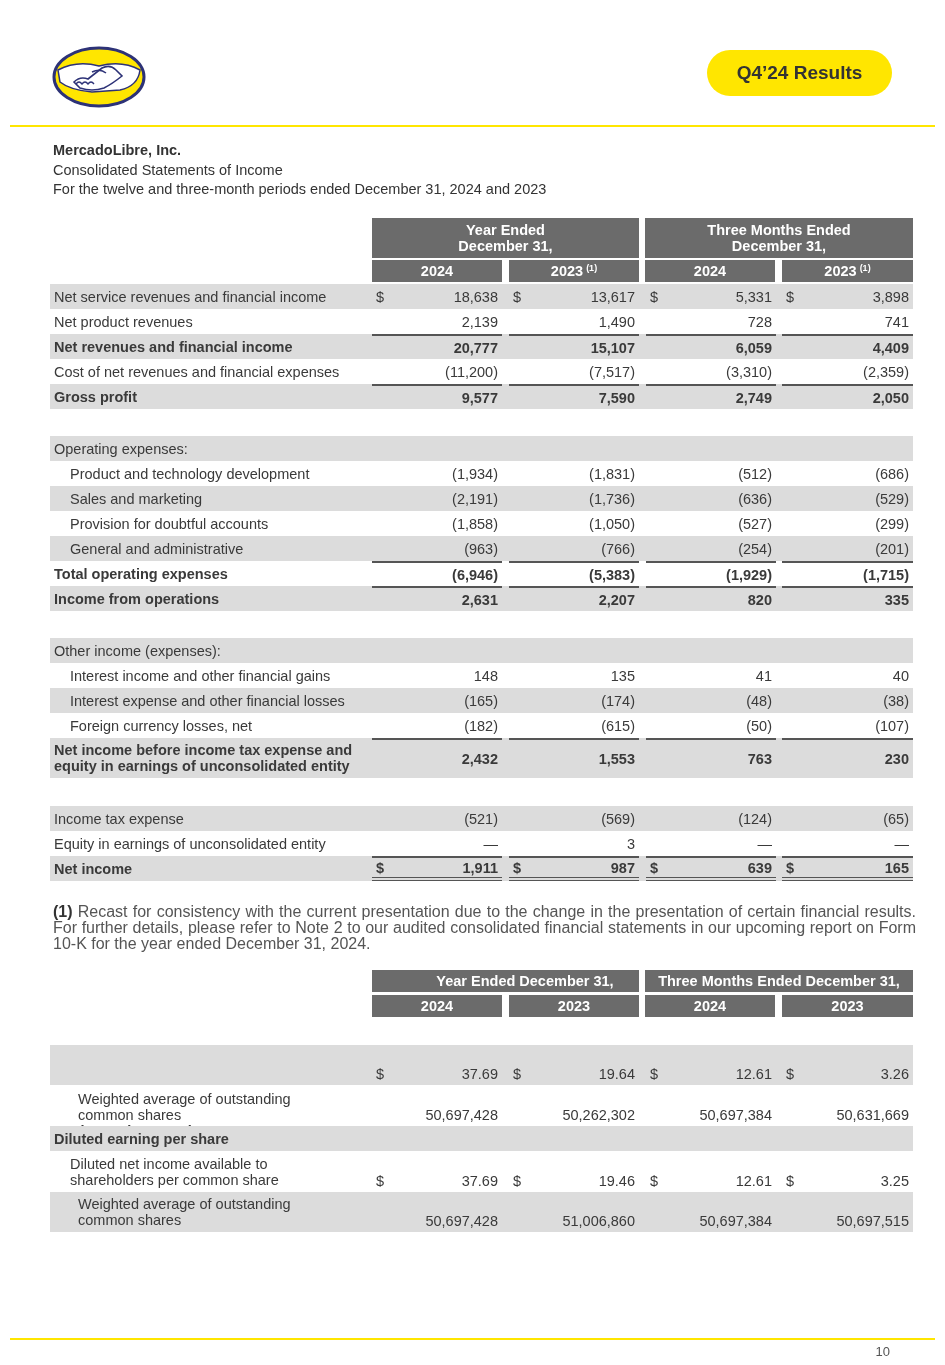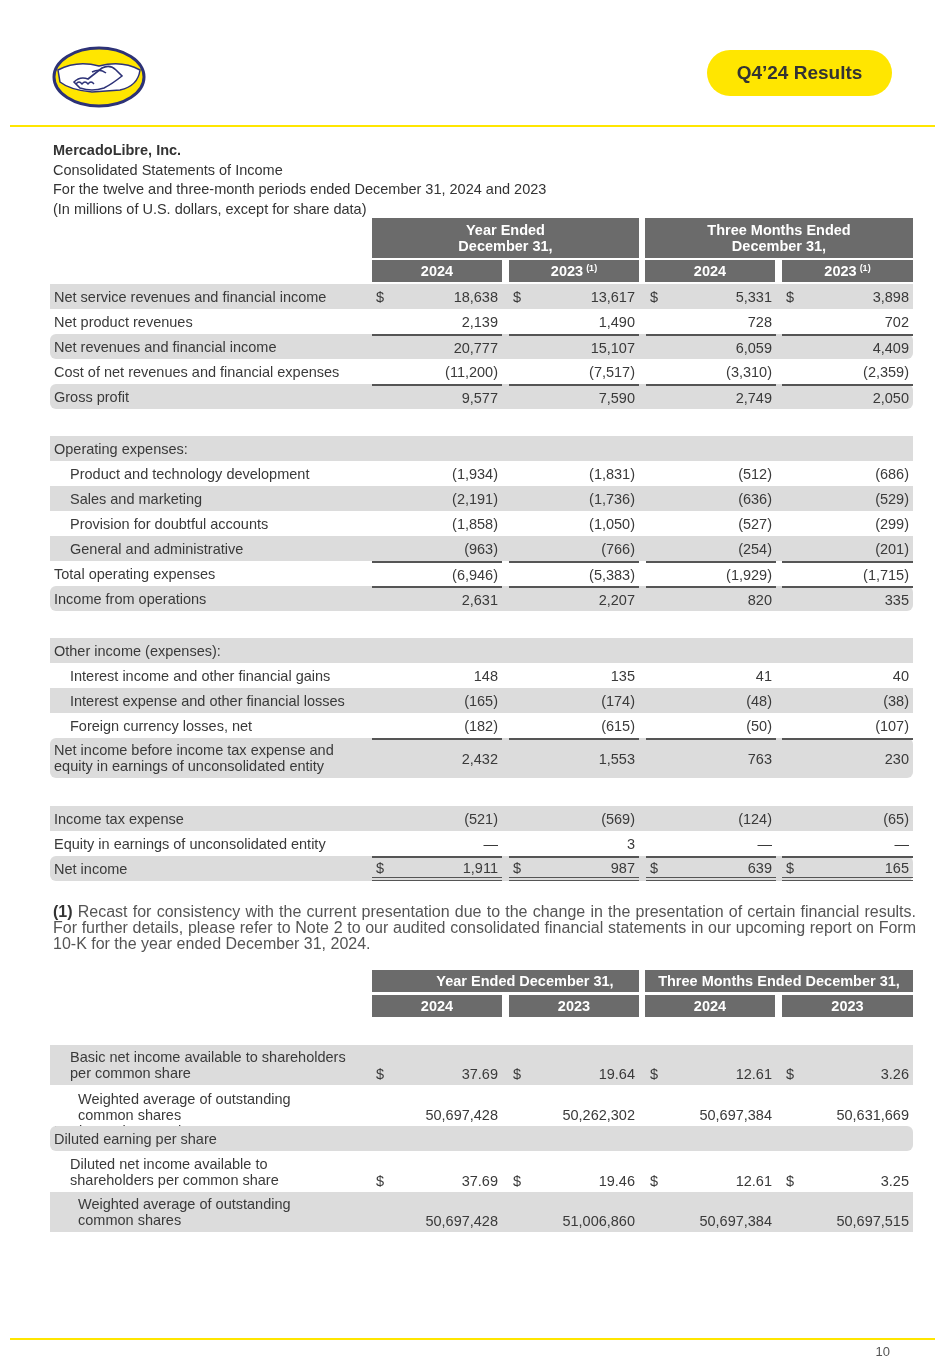--- a/index.html
+++ b/index.html
@@ -15,21 +15,21 @@
   .rule.bottom { top: 1338px; left: 10px; right: 10px; }
   .page-num { position: absolute; right: 55px; top: 1344px; font-size: 13px; color: #555; }
 
   .heading { position: absolute; left: 53px; top: 141px; font-size: 14.5px; line-height: 19.5px; color: #333; }
   .heading .co { font-weight: bold; }
 
   
   .tbl { position: absolute; left: 50px; width: 863px; }
   .row { position: relative; height: 25px; font-size: 14.5px; display: flex; align-items: center; }
   .row.shade { background: #dcdcdc; }
-  .row.bold { font-weight: normal; border-radius: 6px; }
+  .row.bold { font-weight: bold; }
   .row .lbl { position: absolute; left: 4px; }
   .row .lbl.ind { left: 20px; }
   .row .lbl.ind2 { left: 28px; }
   .cell { position: absolute; top: 0; height: 100%; display: flex; align-items: center; }
   .cell .dol { position: absolute; left: 4px; }
   .cell .val { position: absolute; right: 4px; }
   .c0 { left: 322px; width: 130px; }
   .c1 { left: 459px; width: 130px; }
   .c2 { left: 596px; width: 130px; }
   .c3 { left: 732px; width: 131px; }
@@ -58,21 +58,20 @@
   <path d="M24 38 q3 -4 6 0 q3 -4 6 0 q3 -4 6 0" fill="none" stroke="#2d3277" stroke-width="1.3"></path>
 </svg>
 
 <div class="badge">Q4’24 Results</div>
 <div class="rule top"></div>
 
 <div class="heading">
   <div class="co">MercadoLibre, Inc.</div>
   <div>Consolidated Statements of Income</div>
   <div>For the twelve and three-month periods ended December 31, 2024 and 2023</div>
-  <div>(In millions of U.S. dollars, except for share data)</div>
 </div>
 
 <div class="hdr" style="left:372px; top:218px; width:267px; height:40px;">
   <div>
       <div>Year Ended</div>
       <div>December 31,</div>
     </div>
 </div>
 <div class="hdr" style="left:645px; top:218px; width:268px; height:40px;text-align:center;">
   <div>
@@ -120,21 +119,21 @@
       <div class="cell c0">
         <span class="val">2,139</span>
       </div>
       <div class="cell c1">
         <span class="val">1,490</span>
       </div>
       <div class="cell c2">
         <span class="val">728</span>
       </div>
       <div class="cell c3">
-        <span class="val">702</span>
+        <span class="val">741</span>
       </div>
     </div>
     <div class="row shade bold topline" style="position: absolute; left: 0px; width: 863px; top: 334px;">
       <div class="lbl">Net revenues and financial income</div>
       <div class="cell c0">
         <span class="val">20,777</span>
       </div>
       <div class="cell c1">
         <span class="val">15,107</span>
       </div>
@@ -407,24 +406,20 @@
   </div>
 <div class="hdr" style="left:782px; top:995px; width:131px; height:22px;">
     <span>2023</span>
   </div>
 
 <div class="tbl" id="eps-body" style="top: 0px;">
     <div class="row bold" style="position: absolute; left: 0px; width: 863px; top: 1070px; height: 25px; margin-top: 48px;">
       <div class="lbl">Basic earning per share</div>
     </div>
     <div class="row shade" style="position: absolute; left: 0px; width: 863px; top: 1045px; height: 40px;">
-      <div class="lbl ind" style="line-height: 16px;">
-        <div>Basic net income available to shareholders</div>
-        <div>per common share</div>
-      </div>
       <div class="cell c0" style="align-items: flex-end; padding-bottom: 3px;">
         <span class="dol" style="bottom: 3px;">$</span>
         <span class="val" style="bottom: 3px;">37.69</span>
       </div>
       <div class="cell c1" style="align-items: flex-end; padding-bottom: 3px;">
         <span class="dol" style="bottom: 3px;">$</span>
         <span class="val" style="bottom: 3px;">19.64</span>
       </div>
       <div class="cell c2" style="align-items: flex-end; padding-bottom: 3px;">
         <span class="dol" style="bottom: 3px;">$</span>

